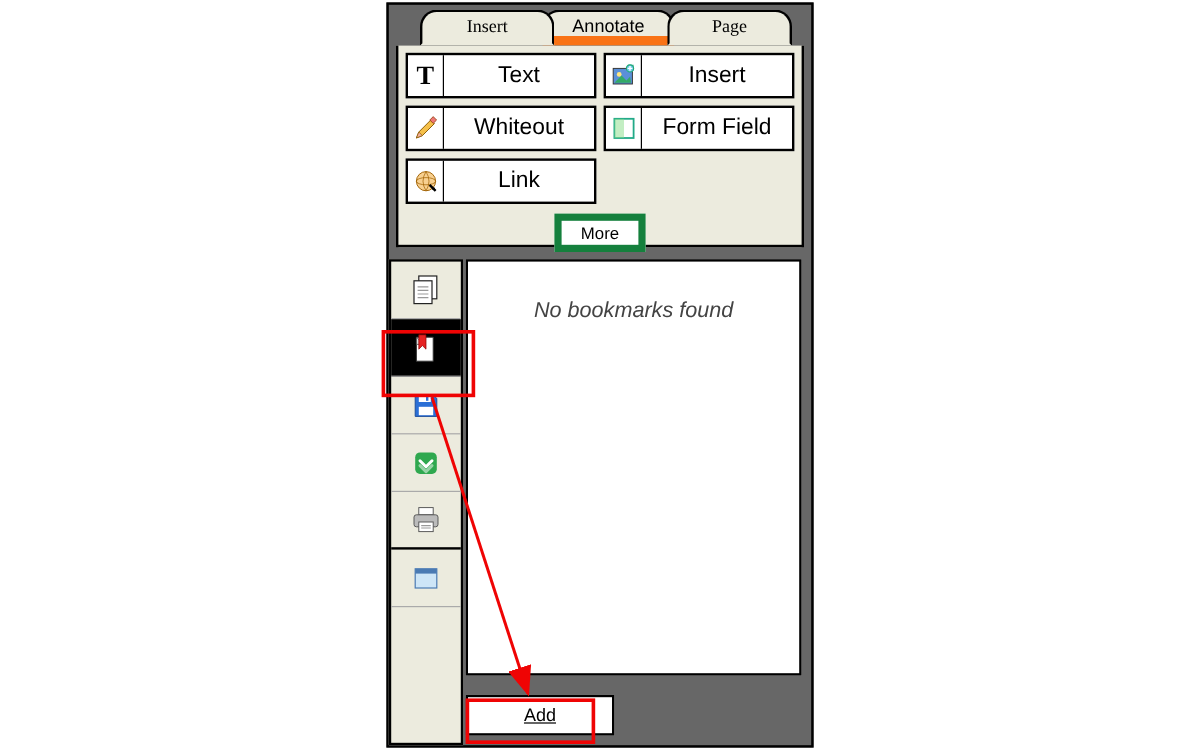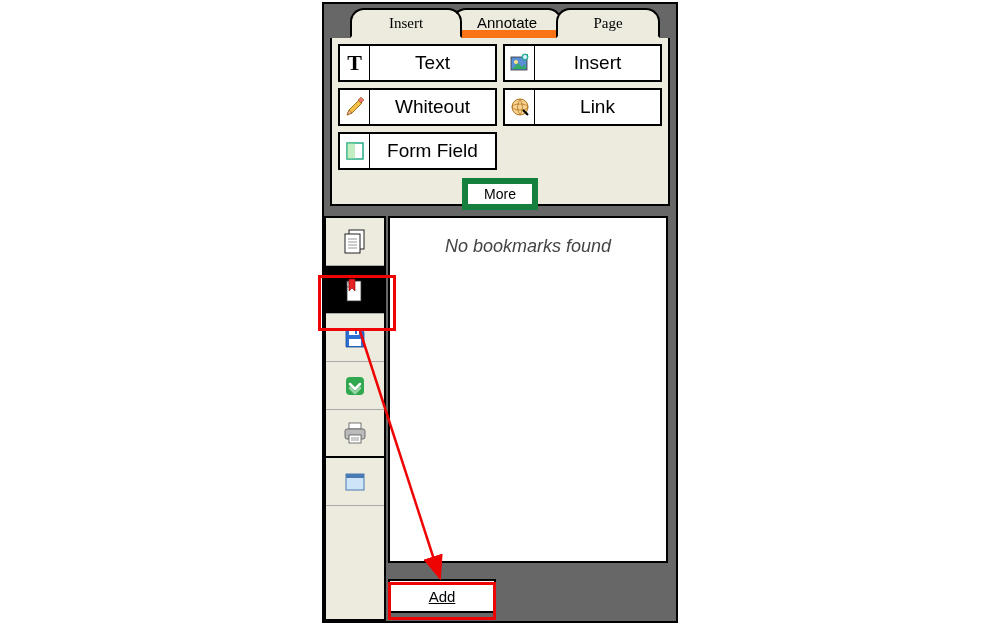--- a/index.html
+++ b/index.html
@@ -131,37 +131,37 @@
     .bookmarks-panel {
       position: absolute;
       left: 64px;
       right: 8px;
       top: 0;
       bottom: 58px;
       background: #fff;
       border: 2px solid #000;
     }
     .bookmarks-empty {
-      padding: 18px 12px;
+      padding: 30px 12px;
       font-style: italic;
       font-size: 18px;
       color: #444;
       text-align: center;
     }
     .bottom-buttons {
       position: absolute;
       left: 64px;
       right: 8px;
       bottom: 4px;
       height: 38px;
       display: flex;
       gap: 40px;
     }
     .action-btn {
-      width: 108px;
+      width: 124px;
       height: 34px;
       background: #fff;
       border: 2px solid #000;
       font-size: 15px;
       cursor: pointer;
       display: flex;
       align-items: center;
       justify-content: center;
       text-decoration: underline;
     }
@@ -229,38 +229,38 @@
           <svg width="22" height="22" viewBox="0 0 22 22">
             <path d="M3 19 L5 14 L15 4 L18 7 L8 17 Z" fill="#f5c04a" stroke="#8a5a00" stroke-width="0.8"></path>
             <path d="M3 19 L5 14 L8 17 Z" fill="#f5b0a0" stroke="#8a5a00" stroke-width="0.6"></path>
             <rect x="15" y="2" width="4" height="4" transform="rotate(45 17 4)" fill="#e77" stroke="#8a3a00" stroke-width="0.6"></rect>
           </svg>
         </span>
         <span class="tool-label">Whiteout</span>
       </div>
       <div class="tool-btn">
         <span class="tool-icon">
+          <svg width="20" height="20" viewBox="0 0 20 20">
+            <rect x="2" y="2" width="16" height="16" fill="#fff" stroke="#2a8" stroke-width="1.5"></rect>
+            <rect x="2" y="2" width="8" height="16" fill="#8d8" fill-opacity="0.5"></rect>
+          </svg>
+        </span>
+        <span class="tool-label">Form Field</span>
+      </div>
+      <div class="tool-btn">
+        <span class="tool-icon">
           <svg width="22" height="22" viewBox="0 0 22 22">
             <circle cx="11" cy="11" r="8" fill="#f8d090" stroke="#a06000" stroke-width="0.8"></circle>
             <ellipse cx="11" cy="11" rx="8" ry="3" fill="none" stroke="#a06000" stroke-width="0.6"></ellipse>
             <path d="M11 3 Q6 11 11 19 Q16 11 11 3" fill="none" stroke="#a06000" stroke-width="0.6"></path>
             <path d="M14 14 L19 19" stroke="#000" stroke-width="2"></path>
             <path d="M19 19 L16 18 L18 16 Z" fill="#000"></path>
           </svg>
         </span>
         <span class="tool-label">Link</span>
-      </div>
-      <div class="tool-btn">
-        <span class="tool-icon">
-          <svg width="20" height="20" viewBox="0 0 20 20">
-            <rect x="2" y="2" width="16" height="16" fill="#fff" stroke="#2a8" stroke-width="1.5"></rect>
-            <rect x="2" y="2" width="8" height="16" fill="#8d8" fill-opacity="0.5"></rect>
-          </svg>
-        </span>
-        <span class="tool-label">Form Field</span>
       </div>
     </div>
     <div class="more-row">
       <div class="more-btn">More</div>
     </div>
   </div>
 
   <div class="lower-area">
     <div class="left-rail">
       <div class="rail-item">

